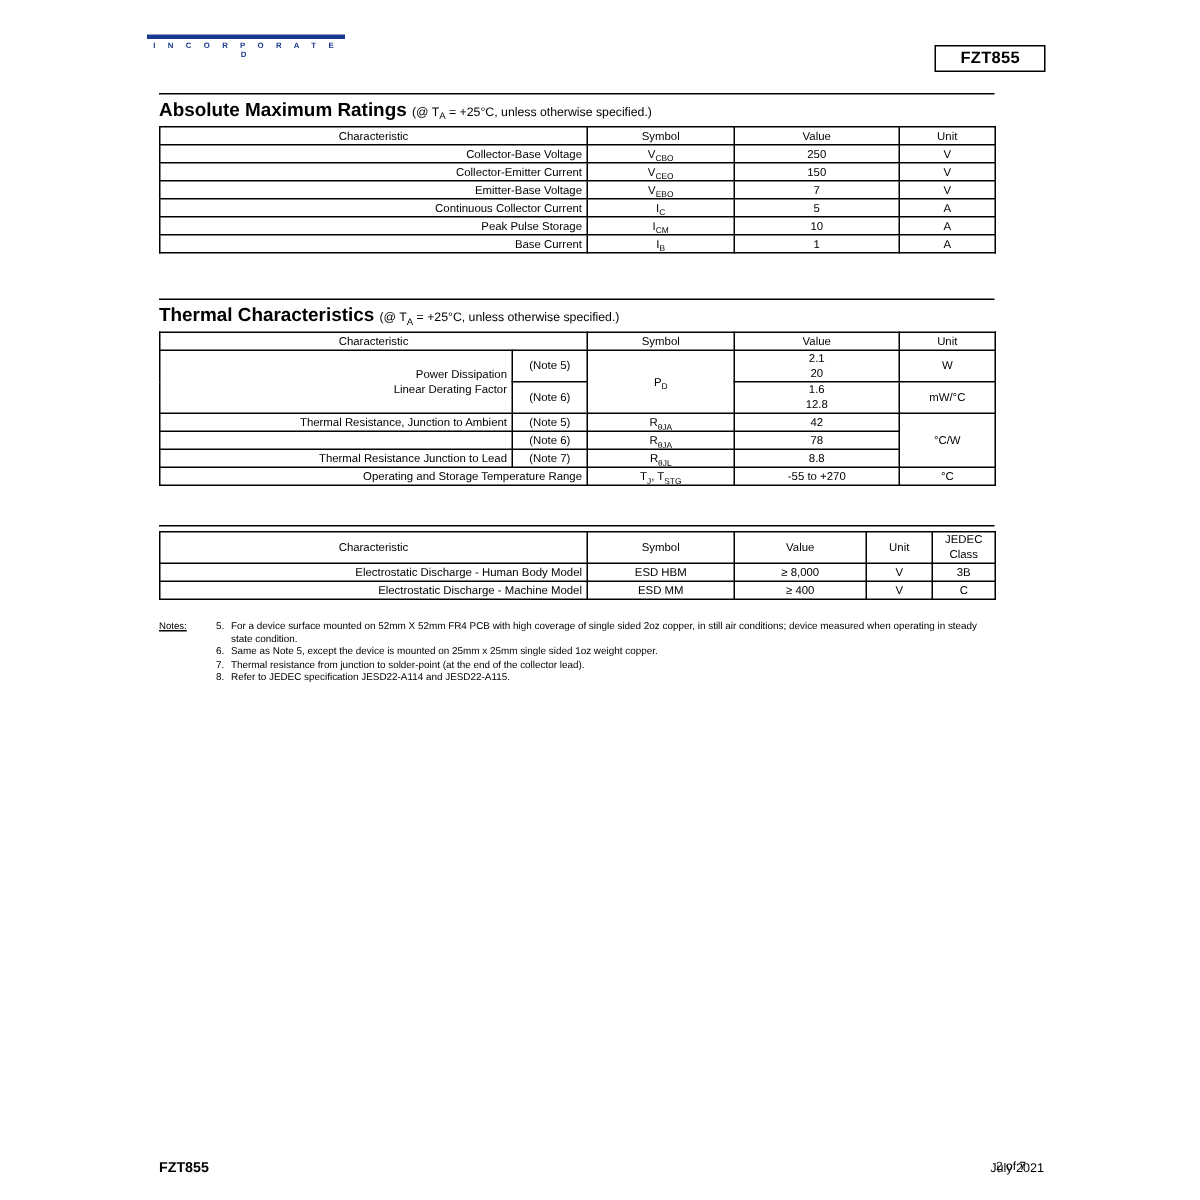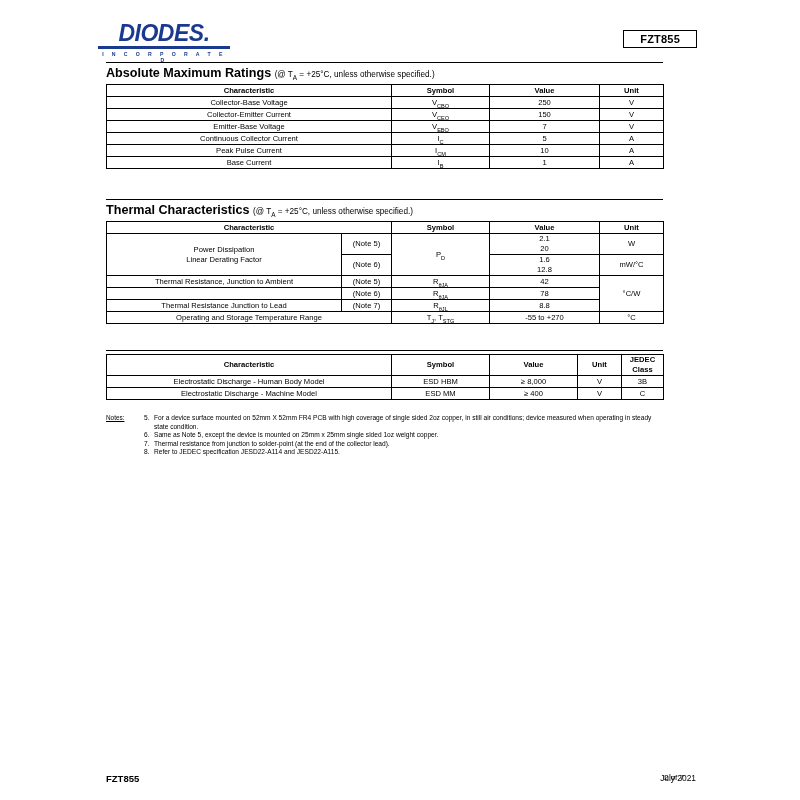--- a/index.html
+++ b/index.html
@@ -106,25 +106,25 @@
   }
   table.dt th, table.dt td {
     border: 0.8px solid #000;
     padding: 0 3px;
     height: 11px;
     line-height: 10px;
     vertical-align: middle;
   }
   table.dt th {
     text-align: center;
-    font-weight: bold;
+    font-weight: normal;
     font-size: 7.6px;
   }
   .c { text-align: center; }
-  .l { text-align: center; margin-top: 19px; }
+  .l { text-align: right; margin-top: 19px; }
   sub { font-size: 5.6px; line-height: 0; }
 
   
   .notes {
     position: absolute;
     left: 106px;
     font-size: 6.6px;
     line-height: 8.6px;
   }
   .notes .lbl {
@@ -161,21 +161,20 @@
   .footer .fc { position: absolute; left: 0; width: 684px; text-align: right; font-size: 8px;}
   .footer .fr { position: absolute; right: 104px; font-size: 8.4px;}
 </style>
 </head>
 <body>
 
 <div class="page">
 
   <div class="header">
     <div class="logo-wrap">
-      <div class="logo-main"><span>DIODES</span><span class="dot">.</span></div>
       <div class="logo-bar"></div>
       <div class="logo-sub">I N C O R P O R A T E D</div>
     </div>
     <div class="part-box">FZT855</div>
   </div>
 
   <div class="section" style="top:62px;">
     <div class="sec-rule"></div>
     <div class="sec-title">
       <span>Absolute Maximum Ratings</span>
@@ -215,21 +214,21 @@
           <td class="c">7</td>
           <td class="c">V</td>
         </tr>
         <tr>
           <td class="l">Continuous Collector Current</td>
           <td class="c">I<sub>C</sub></td>
           <td class="c">5</td>
           <td class="c">A</td>
         </tr>
         <tr>
-          <td class="l">Peak Pulse Current</td>
+          <td class="l">Peak Pulse Storage</td>
           <td class="c">I<sub>CM</sub></td>
           <td class="c">10</td>
           <td class="c">A</td>
         </tr>
         <tr>
           <td class="l">Base Current</td>
           <td class="c">I<sub>B</sub></td>
           <td class="c">1</td>
           <td class="c">A</td>
         </tr>

